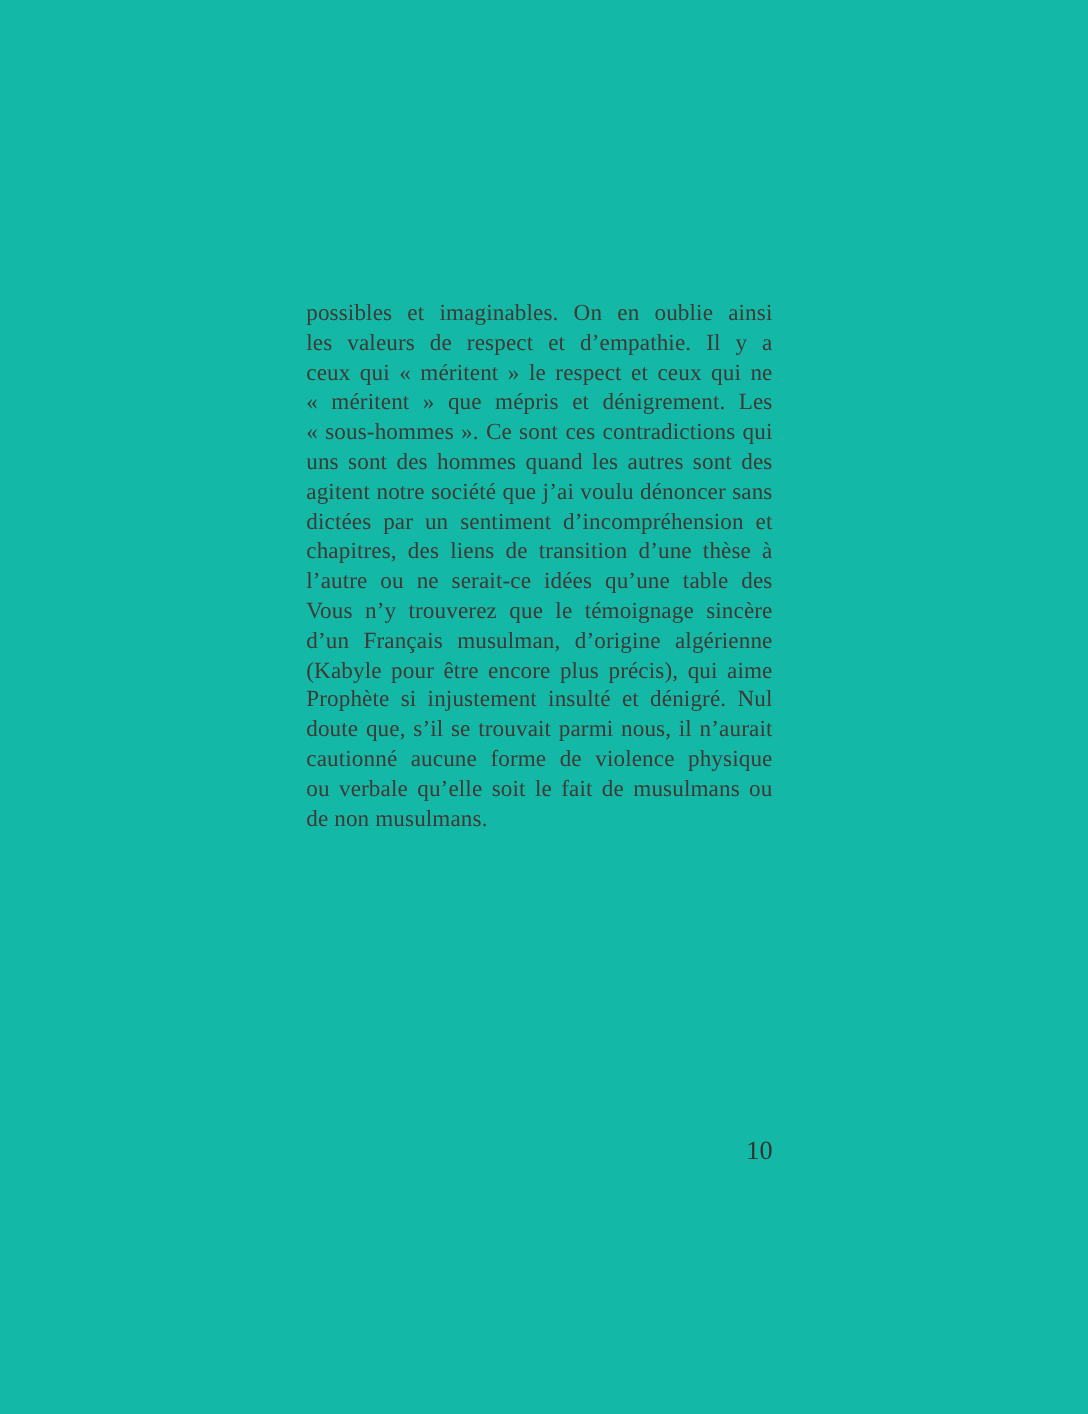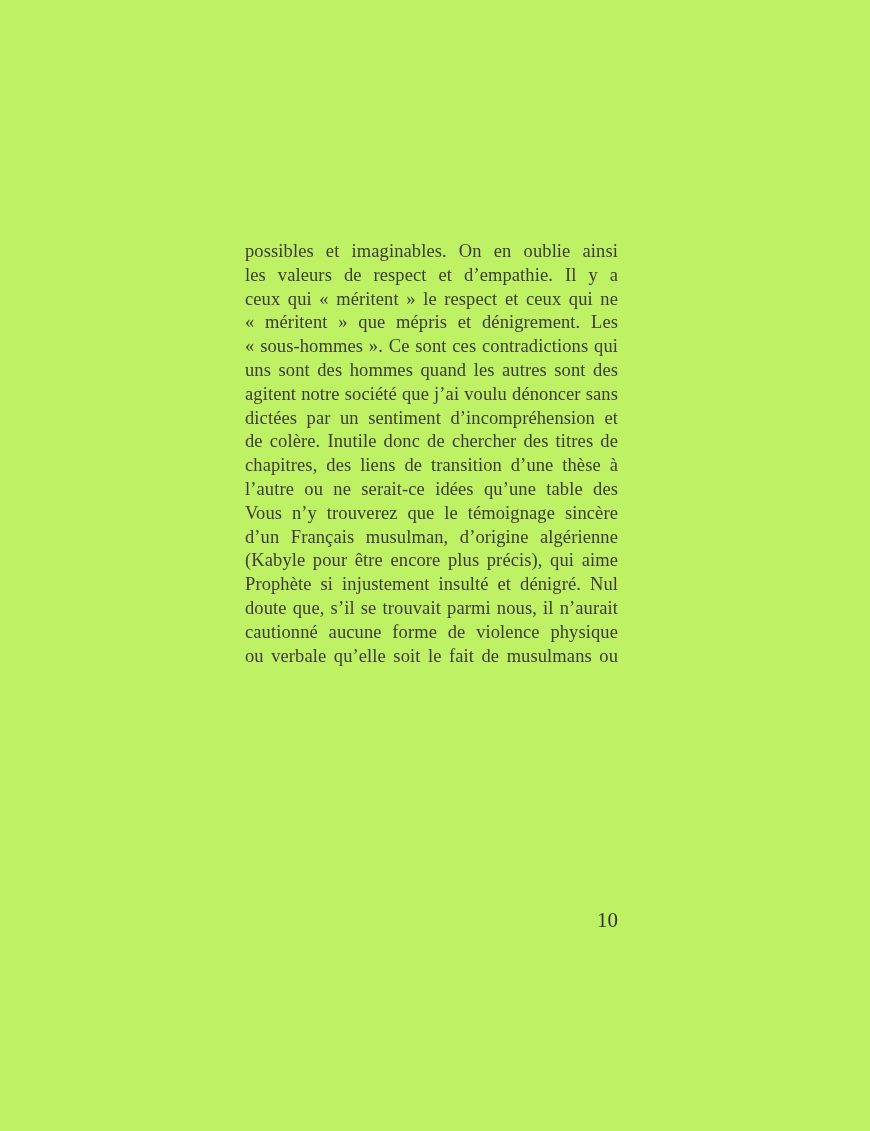--- a/index.html
+++ b/index.html
@@ -4,21 +4,21 @@
 <style>
   html, body {
     margin: 0;
     padding: 0;
     background: #ffffff;
   }
   .page {
     position: relative;
     width: 870px;
     height: 1131px;
-    background: #bef264;
+    background: #14b8a6;
     overflow: hidden;
     font-family: "Liberation Serif", serif;
   }
   .text-block {
     position: absolute;
     left: 245px;
     top: 240px;
     width: 373px;
     color: #3e3a36;
     font-size: 18.5px;
@@ -51,25 +51,25 @@
 <div class="page">
   <div class="text-block">
     <div class="line">possibles et imaginables. On en oublie ainsi</div>
     <div class="line">les valeurs de respect et d’empathie. Il y a</div>
     <div class="line">ceux qui « méritent » le respect et ceux qui ne</div>
     <div class="line">« méritent » que mépris et dénigrement. Les</div>
     <div class="line">« sous-hommes ». Ce sont ces contradictions qui</div>
     <div class="line">uns sont des hommes quand les autres sont des</div>
     <div class="line">agitent notre société que j’ai voulu dénoncer sans</div>
     <div class="line">dictées par un sentiment d’incompréhension et</div>
-    <div class="line">de colère. Inutile donc de chercher des titres de</div>
     <div class="line">chapitres, des liens de transition d’une thèse à</div>
     <div class="line">l’autre ou ne serait-ce idées qu’une table des</div>
     <div class="line">Vous n’y trouverez que le témoignage sincère</div>
     <div class="line">d’un Français musulman, d’origine algérienne</div>
     <div class="line">(Kabyle pour être encore plus précis), qui aime</div>
     <div class="line">Prophète si injustement insulté et dénigré. Nul</div>
     <div class="line">doute que, s’il se trouvait parmi nous, il n’aurait</div>
     <div class="line">cautionné aucune forme de violence physique</div>
     <div class="line">ou verbale qu’elle soit le fait de musulmans ou</div>
+    <div class="line last">de non musulmans.</div>
   </div>
   <div class="page-number">10</div>
 </div>
 
 </body></html>

